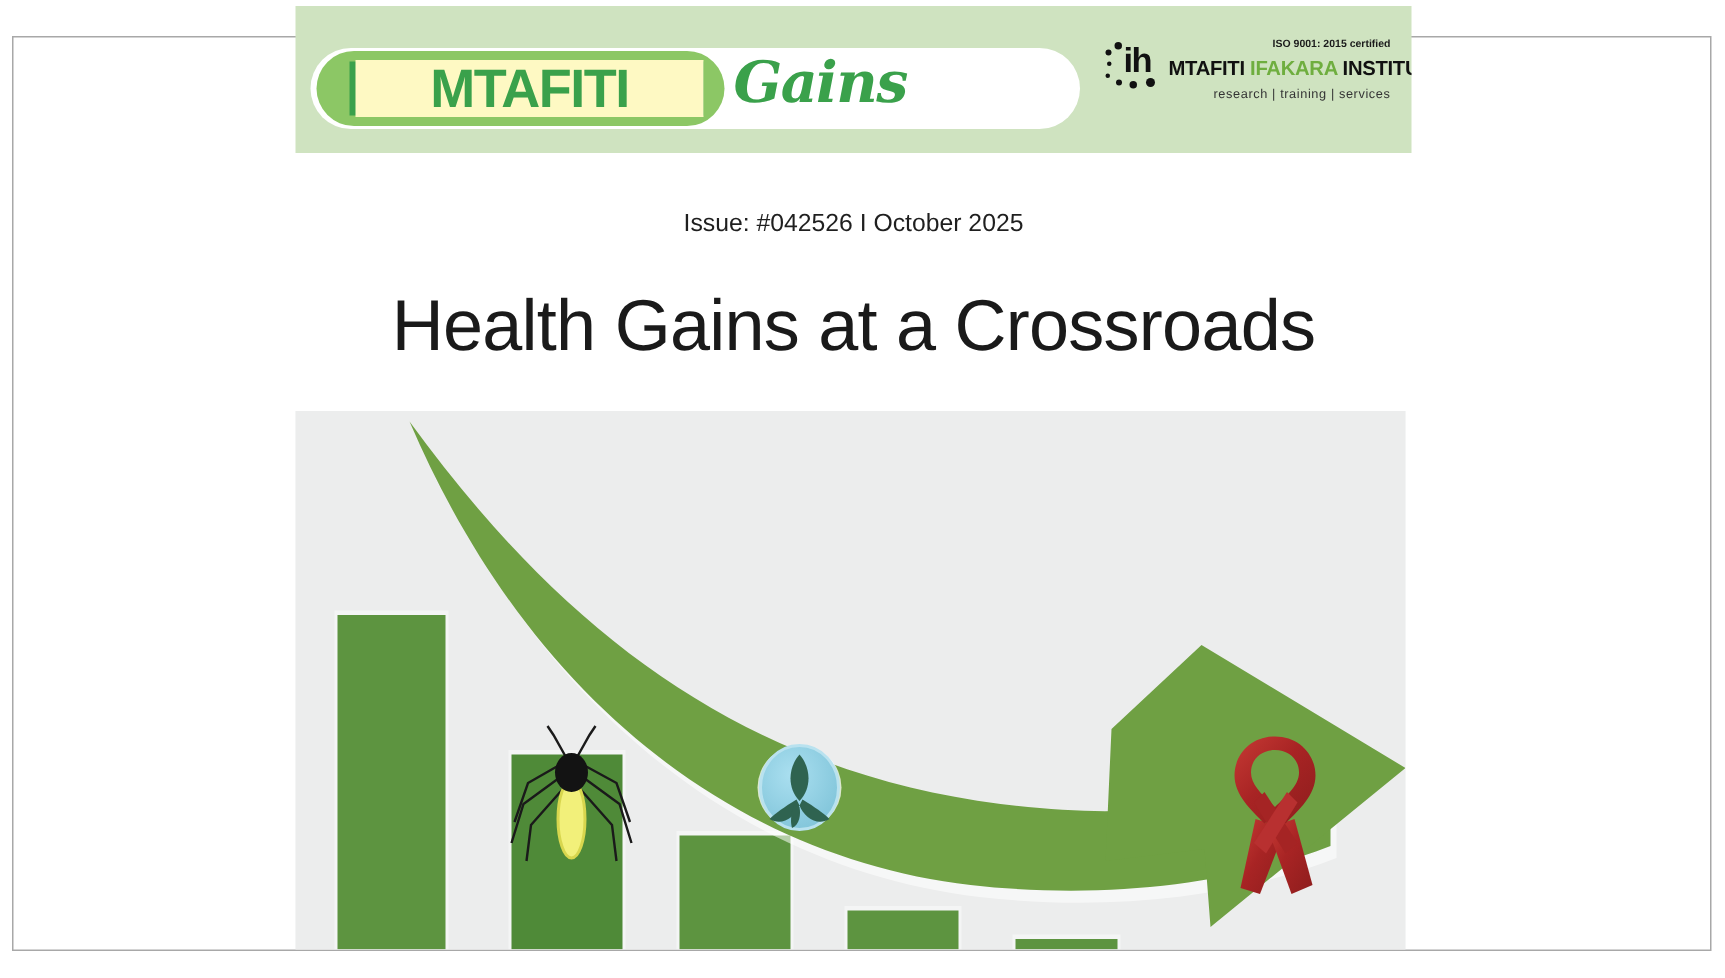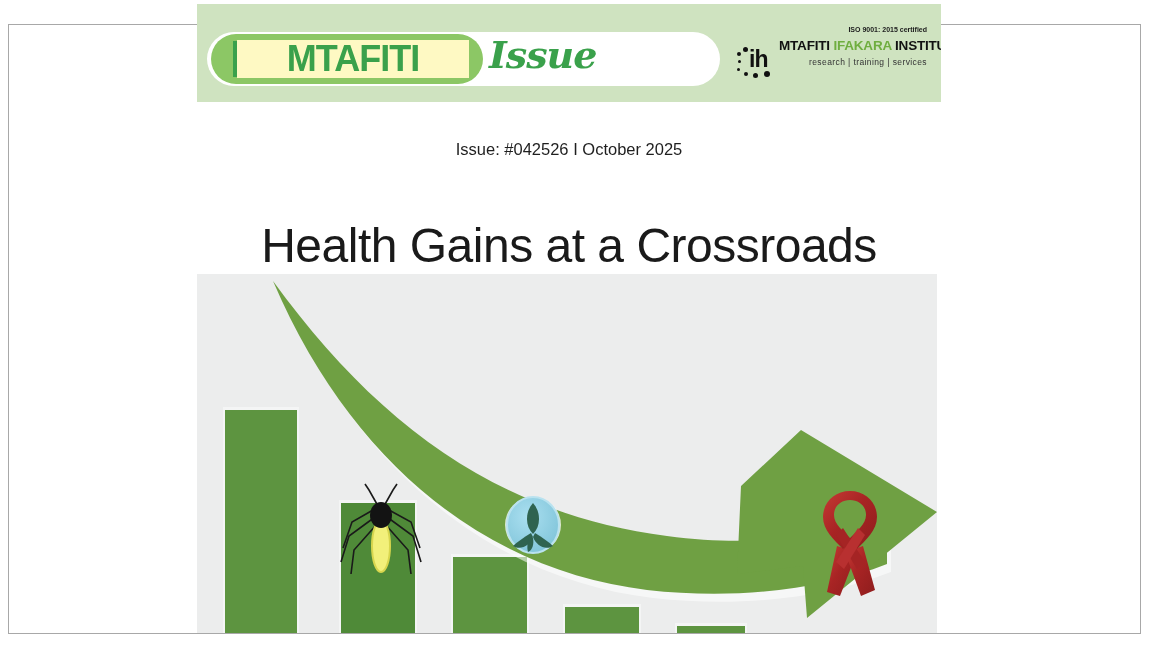--- a/index.html
+++ b/index.html
@@ -118,21 +118,21 @@
     top: 0;
     font-size: 7px;
     font-weight: bold;
     color: #1b1b1b;
     letter-spacing: 0px;
     white-space: nowrap;
   }
   #ihi-mark {
     position: absolute;
     left: 4px;
-    top: 22px;
+    top: 3px;
     width: 40px;
     height: 30px;
   }
   #ihi-mark .ih-letters {
     position: absolute;
     left: 12px;
     top: 0px;
     font-family: "Liberation Sans", sans-serif;
     font-weight: bold;
     font-size: 23px;
@@ -191,21 +191,20 @@
     text-align: center;
     font-size: 48px;
     font-weight: normal;
     color: #1a1a1a;
     letter-spacing: -0.5px;
     z-index: 3;
   }
   #page-title .title-center {
     display: inline-block;
     margin-left: -12px;
-    margin-top: 28px;
   }
 
   
   #hero {
     position: absolute;
     left: 197px;
     top: 274px;
     width: 740px;
     height: 359px;
     background: #eceded;
@@ -222,21 +221,21 @@
 <div id="masthead">
 
   <div id="masthead-white-panel"></div>
 
   <div id="mtafiti-lockup">
     <div id="mtafiti-pill"></div>
     <div id="mtafiti-inner-rect"></div>
     <div id="mtafiti-word">MTAFITI</div>
   </div>
 
-  <div id="news-script">Issue</div>
+  <div id="news-script">Gains</div>
 
   <div id="ihi-logo">
     <div id="iso-line">ISO 9001: 2015 certified</div>
 
     <div id="ihi-mark">
       <span class="ih-letters">ih</span>
       <span class="dot" style="left:0px; top:4px; width:4px; height:4px;"></span>
       <span class="dot" style="left:1px; top:12px; width:3px; height:3px;"></span>
       <span class="dot" style="left:0px; top:20px; width:3px; height:3px;"></span>
       <span class="dot" style="left:7px; top:24px; width:4px; height:4px;"></span>

